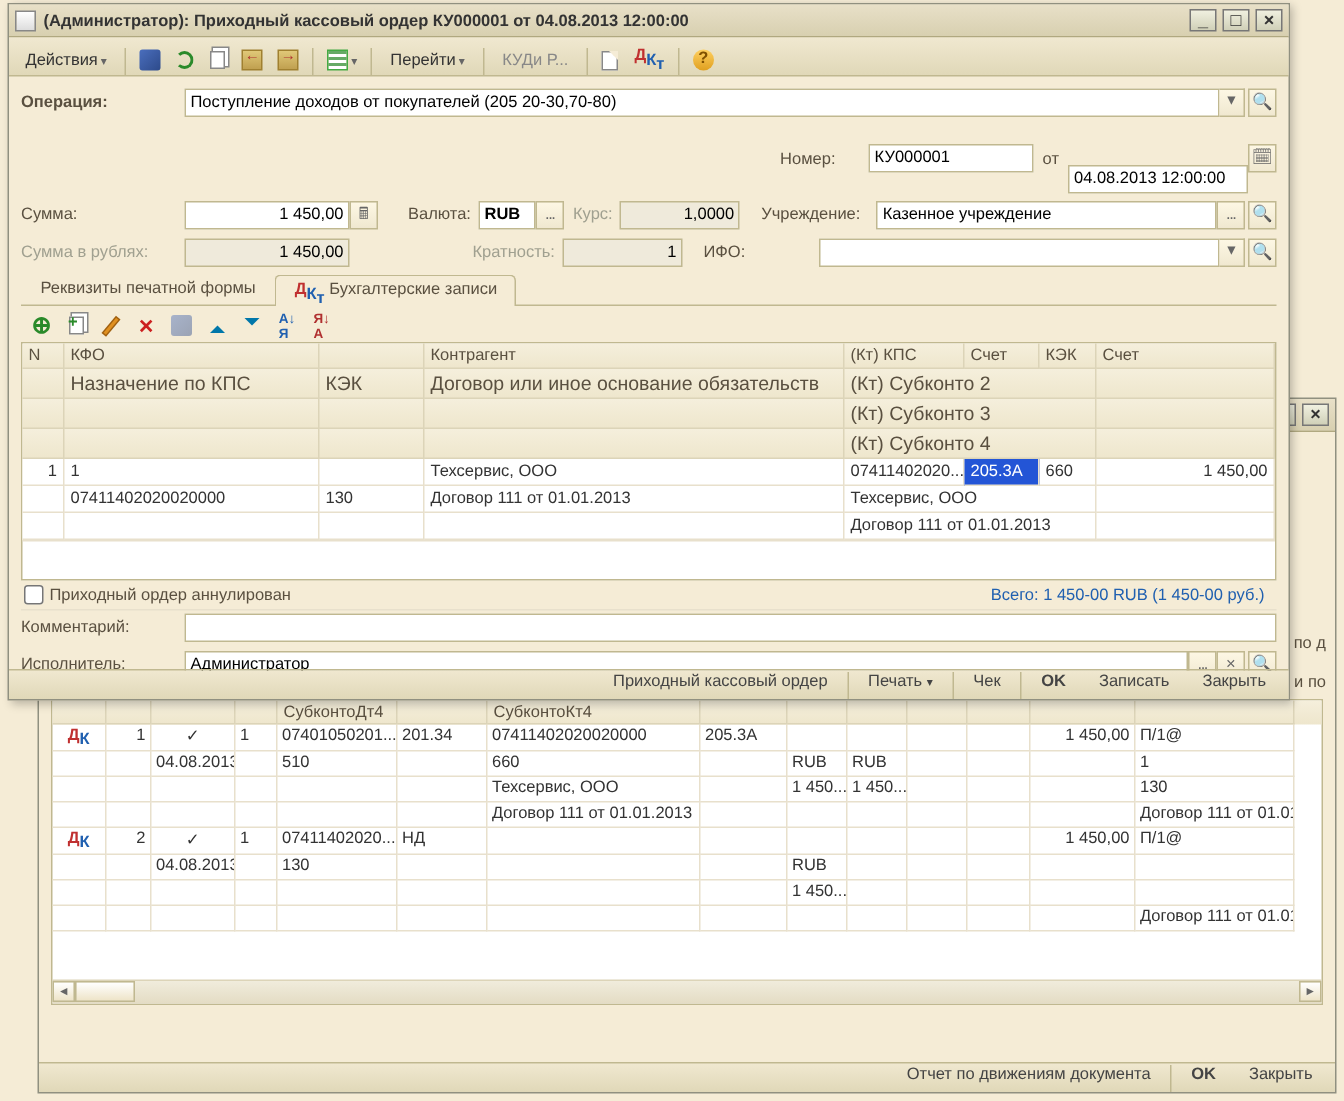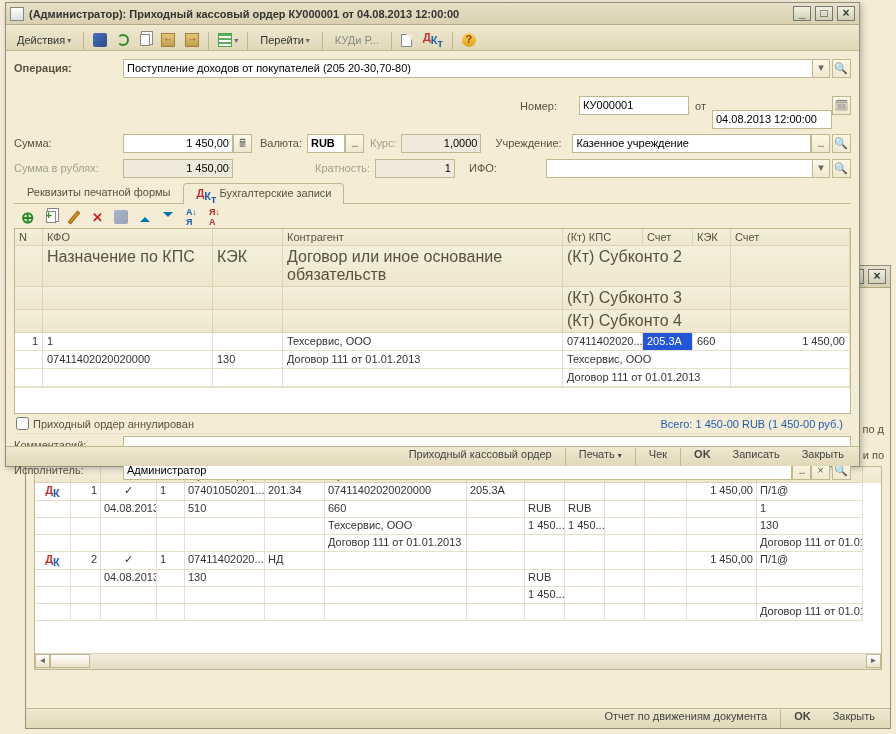--- a/index.html
+++ b/index.html
@@ -59,21 +59,21 @@
 
 .tabs { display: flex; height: 22px; border-bottom: 1px solid #c0b890; margin-top: 2px; }
 .tab { padding: 3px 12px 0; border: 1px solid transparent; border-bottom:0; border-radius: 4px 4px 0 0; color: #5a5040; cursor:pointer; }
 .tab.active { background: #f5ecd6; border-color: #c0b890; position: relative; top: 1px; }
 
 .grid-toolbar { height: 24px; display: flex; align-items: center; gap: 3px; padding: 2px 3px 0; }
 
 .grid { border: 1px solid #c0b890; background: #fff; }
 .grid-header { background: linear-gradient(#f5efdc,#eee6cc); display: grid; grid-template-columns: 28px 170px 70px 280px 80px 50px 38px 1fr; }
 .gh { border-right: 1px solid #dcd4b8; border-bottom: 1px solid #dcd4b8; padding: 2px 4px; color: #5a5040; font-size: 11px; }
-.gh2 { border-right: 1px solid #dcd4b8; border-bottom: 1px solid #dcd4b8; padding: 2px 4px; color: #5a5040; font-size: 16px; }
+.gh2 { border-right: 1px solid #dcd4b8; border-bottom: 1px solid #dcd4b8; padding: 2px 4px; color: #5a5040; font-size: 13px; }
 .header-row2 { display: grid; grid-template-columns: 28px 170px 70px 280px 168px 1fr; }
 .header-row3 { display: grid; grid-template-columns: 28px 170px 70px 280px 168px 1fr; }
 .grid-body { background: #fff; }
 .data-row { display: grid; grid-template-columns: 28px 170px 70px 280px 80px 50px 38px 1fr; }
 .cell { border-right: 1px solid #e8e0cc; border-bottom: 1px solid #e8e0cc; padding: 2px 4px; min-height: 18px; color: #333; white-space: nowrap; overflow: hidden; }
 .cell.num { text-align: right; }
 .cell.sel { background: #2355d6; color: #fff; }
 .data-row2 { display: grid; grid-template-columns: 28px 170px 70px 280px 168px 1fr; }
 .data-row3 { display: grid; grid-template-columns: 28px 170px 70px 280px 168px 1fr; }
 
@@ -354,21 +354,21 @@
       <div class="field" style="width:110px;">КУ000001</div>
       <span class="lbl" style="margin:0 6px;">от</span>
       <div class="field" style="width:120px;margin-top:28px;">04.08.2013 12:00:00</div>
       <div class="mag-btn">🗓</div>
     </div>
 
     <div class="row">
       <span class="lbl" style="width:104px;">Сумма:</span>
       <div class="field num" style="width:110px;">1 450,00</div>
       <div class="mag-btn">🖩</div>
-      <span class="lbl" style="margin-left:8px;">Валюта:</span>
+      <span class="lbl" style="margin-left:20px;">Валюта:</span>
       <div class="field" style="width:38px;font-weight:bold;">RUB</div>
       <div class="mag-btn ellipsis">...</div>
       <span class="lbl lbl-disabled" style="margin-left:6px;">Курс:</span>
       <div class="field num disabled" style="width:80px;">1,0000</div>
       <span class="lbl" style="margin-left:14px;width:72px;">Учреждение:</span>
       <div class="field" style="flex:1;">Казенное учреждение</div>
       <div class="mag-btn ellipsis">...</div>
       <div class="mag-btn" style="margin-left:2px;">🔍</div>
     </div>
 

